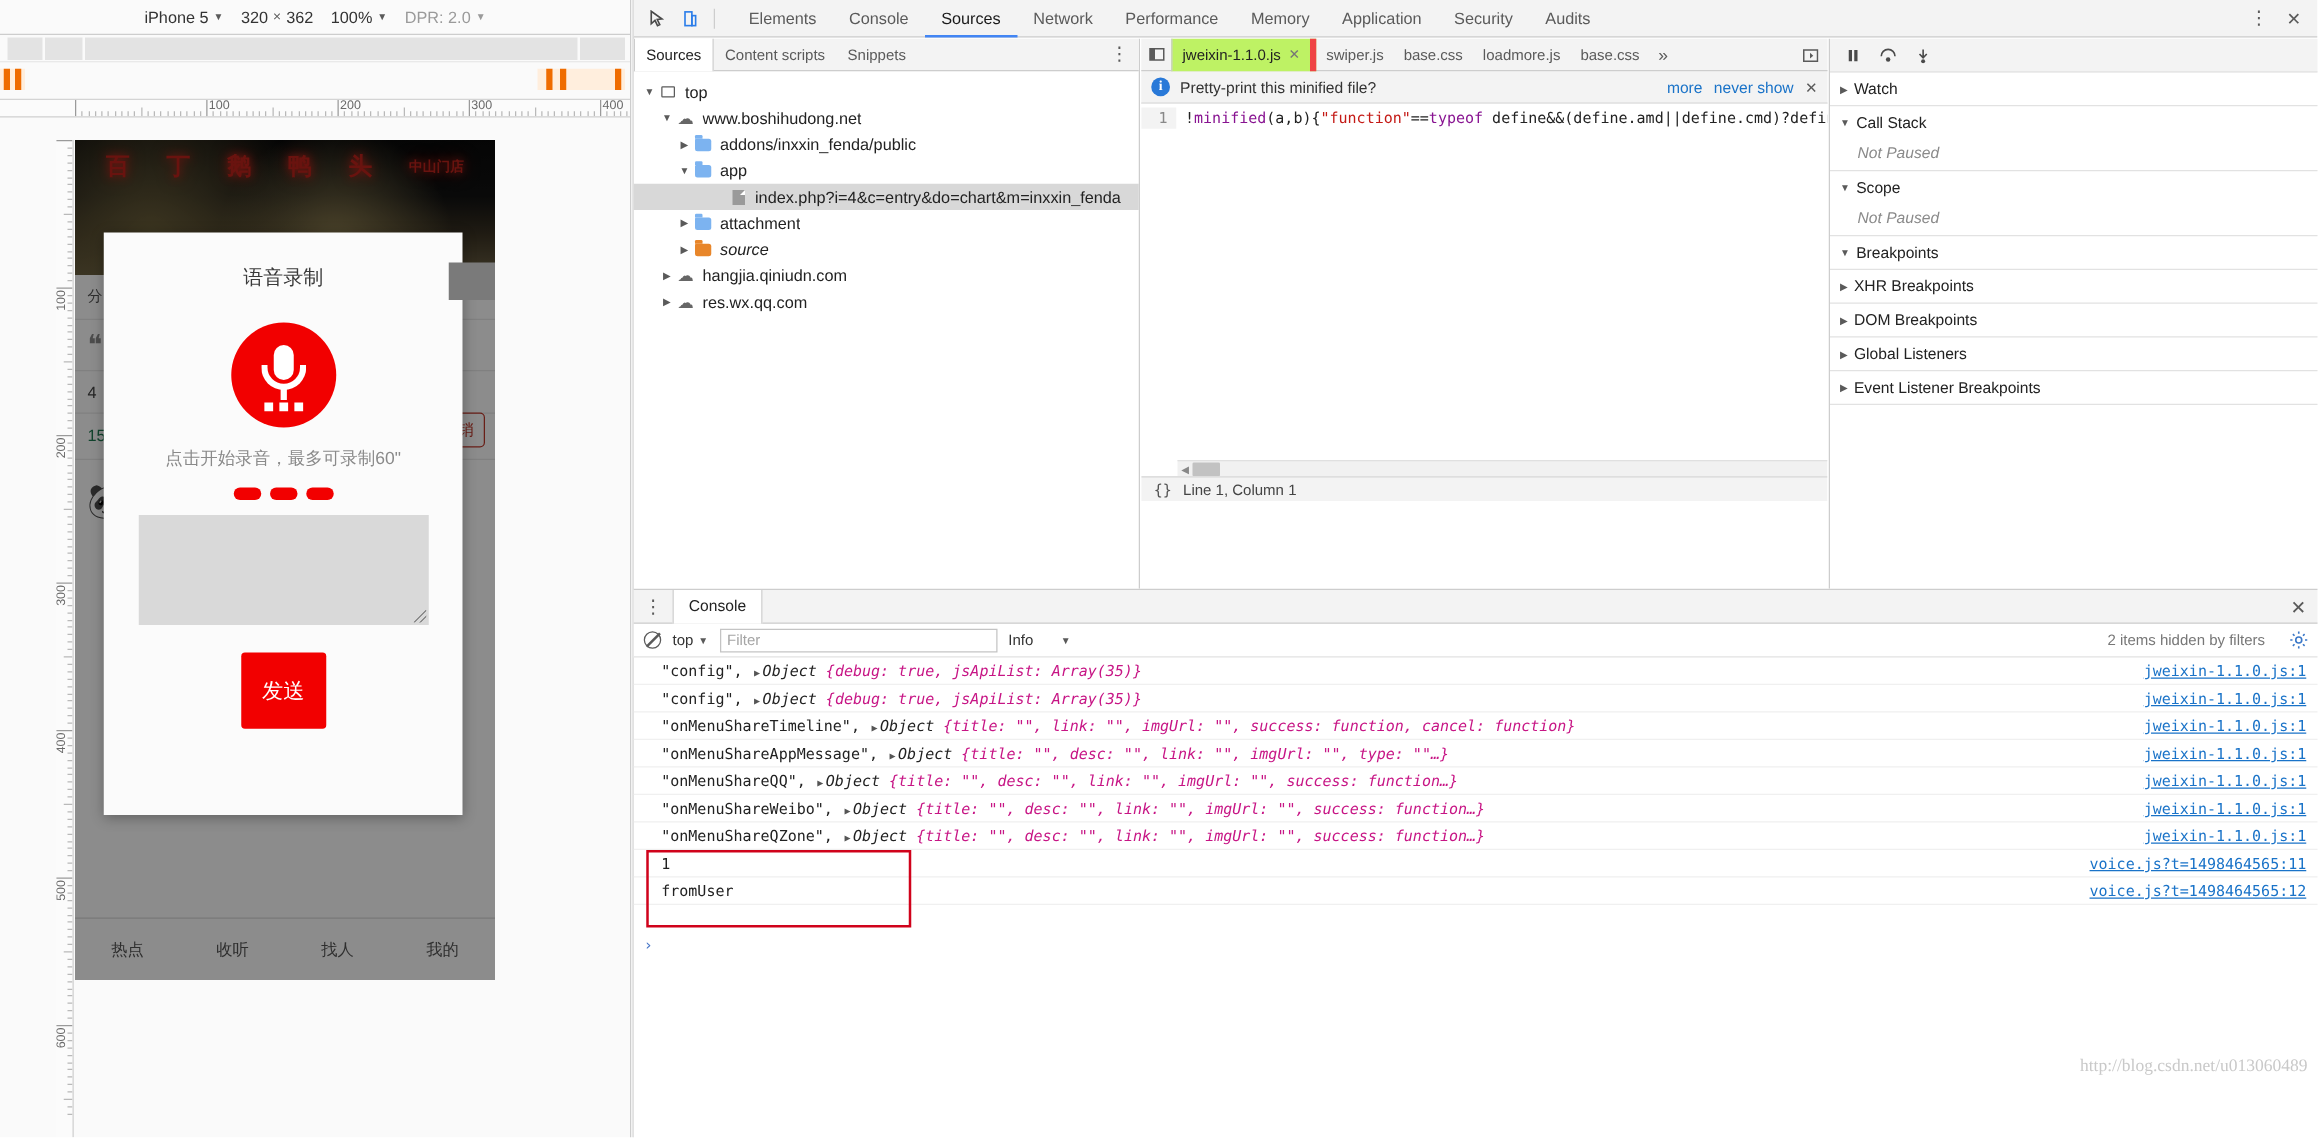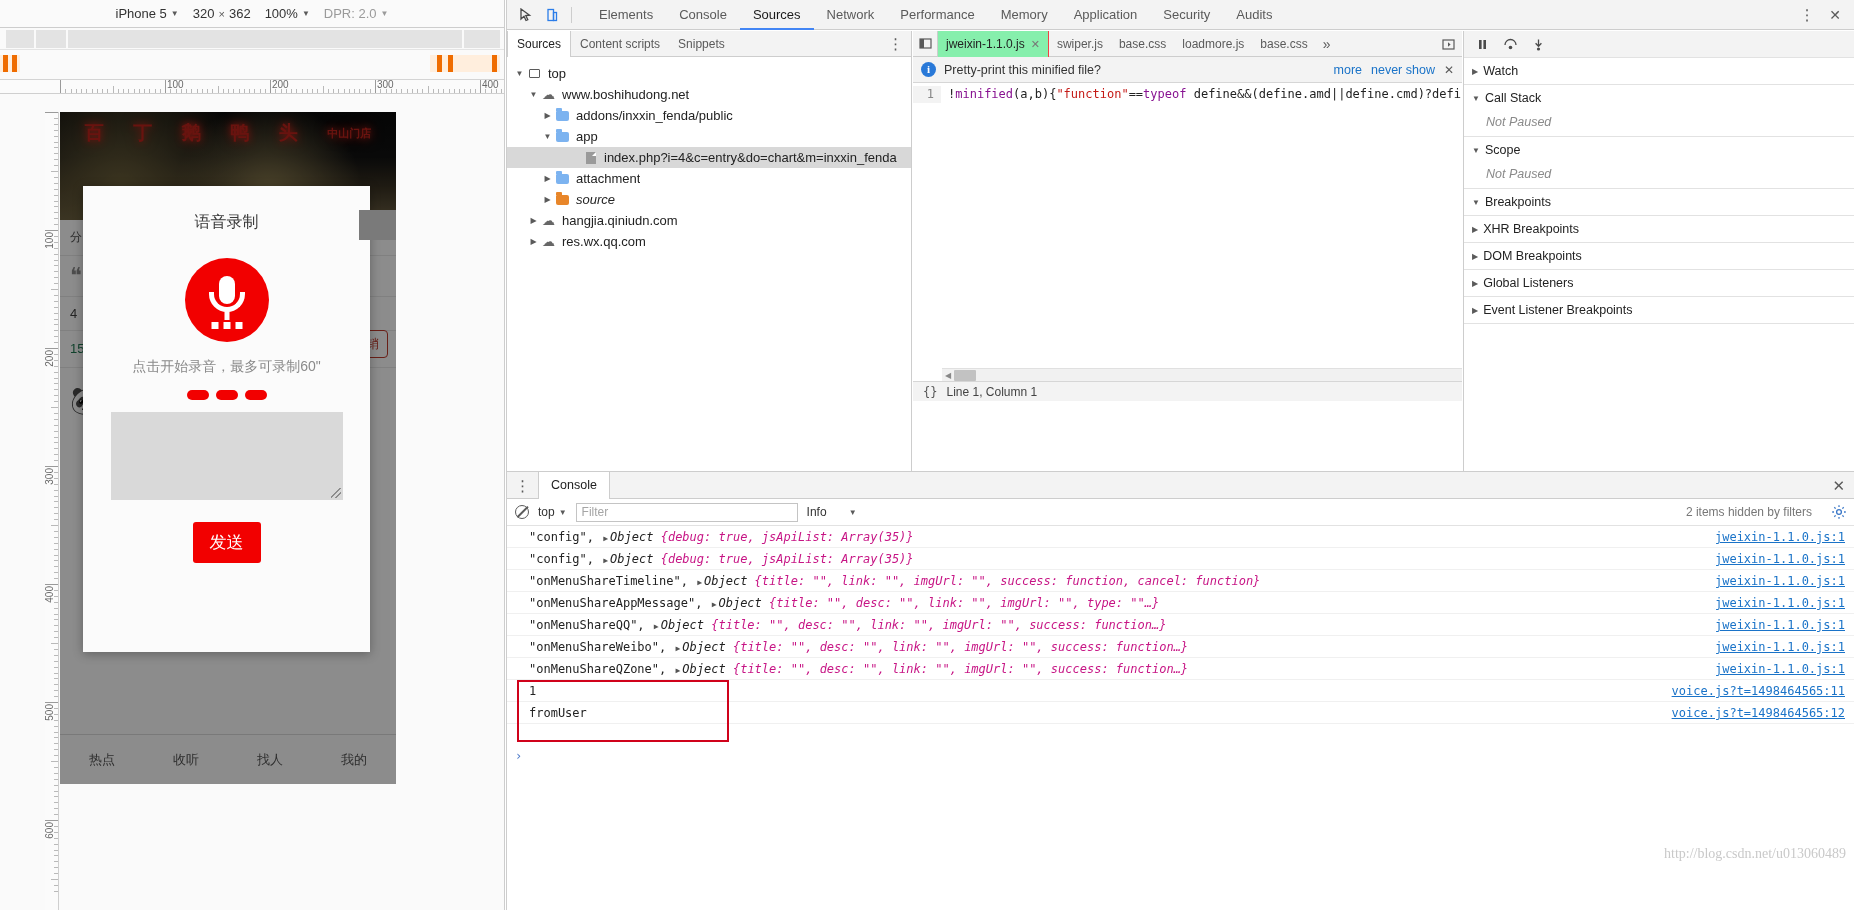--- a/index.html
+++ b/index.html
@@ -194,21 +194,21 @@
     background: #d9d9d9; border: none; resize: both; position: relative;
   }
   #vm-textarea:after {
     content: ""; position: absolute; right: 2px; bottom: 2px;
     width: 10px; height: 10px;
     background:
       linear-gradient(135deg, transparent 45%, #8d8d8d 45%, #8d8d8d 55%, transparent 55%),
       linear-gradient(135deg, transparent 70%, #8d8d8d 70%, #8d8d8d 80%, transparent 80%);
   }
   #vm-send {
-    display: block; margin: 22px auto 0; padding: 9px 17px;
+    display: block; margin: 22px auto 0; padding: 19px 17px;
     background: #f20000; color: #fff; font-size: 17px;
     border: none; border-radius: 3px; cursor: pointer;
   }
 
   
   #devtools {
     position: absolute; left: 506px; top: 0; width: 1348px; height: 910px;
     background: #fff; border-left: 1px solid #cdcdcd;
   }
   #dt-main-toolbar {
@@ -275,21 +275,21 @@
     border-bottom: 1px solid #cdcdcd; font-size: 12px; position: relative; padding-left: 2px;
   }
   #editor-tabs .collapse-btn {
     width: 20px; height: 20px; display: flex; align-items: center; justify-content: center;
     margin-right: 2px;
   }
   #editor-tabs .etab {
     padding: 0 8px; height: 26px; line-height: 26px; color: #5a5a5a;
     display: flex; align-items: center; gap: 6px; white-space: nowrap;
   }
-  #editor-tabs .etab.selected { background: #86efac; color: #222; border-left: 1px solid #cdcdcd; border-right: 1px solid #ef4444; justify-content: space-between; }
+  #editor-tabs .etab.selected { background: #bef264; color: #222; border-left: 1px solid #cdcdcd; border-right: 5px solid #ef4444; justify-content: space-between; }
   #editor-tabs .etab .x { font-size: 11px; color: #777; }
   #editor-tabs .more-tabs { padding: 0 7px; color: #5a5a5a; font-size: 14px; }
   #editor-tabs .tab-menu { position: absolute; right: 4px; top: 3px; width: 20px; height: 20px; display:flex; align-items:center; justify-content:center; }
 
   #pretty-bar {
     height: 26px; display: flex; align-items: center; gap: 8px;
     background: #f3f3f3; border-bottom: 1px solid #d6d6d6; padding: 0 8px; font-size: 12.5px;
   }
   #pretty-bar .info-dot {
     width: 15px; height: 15px; border-radius: 50%; background: #2979d8;

